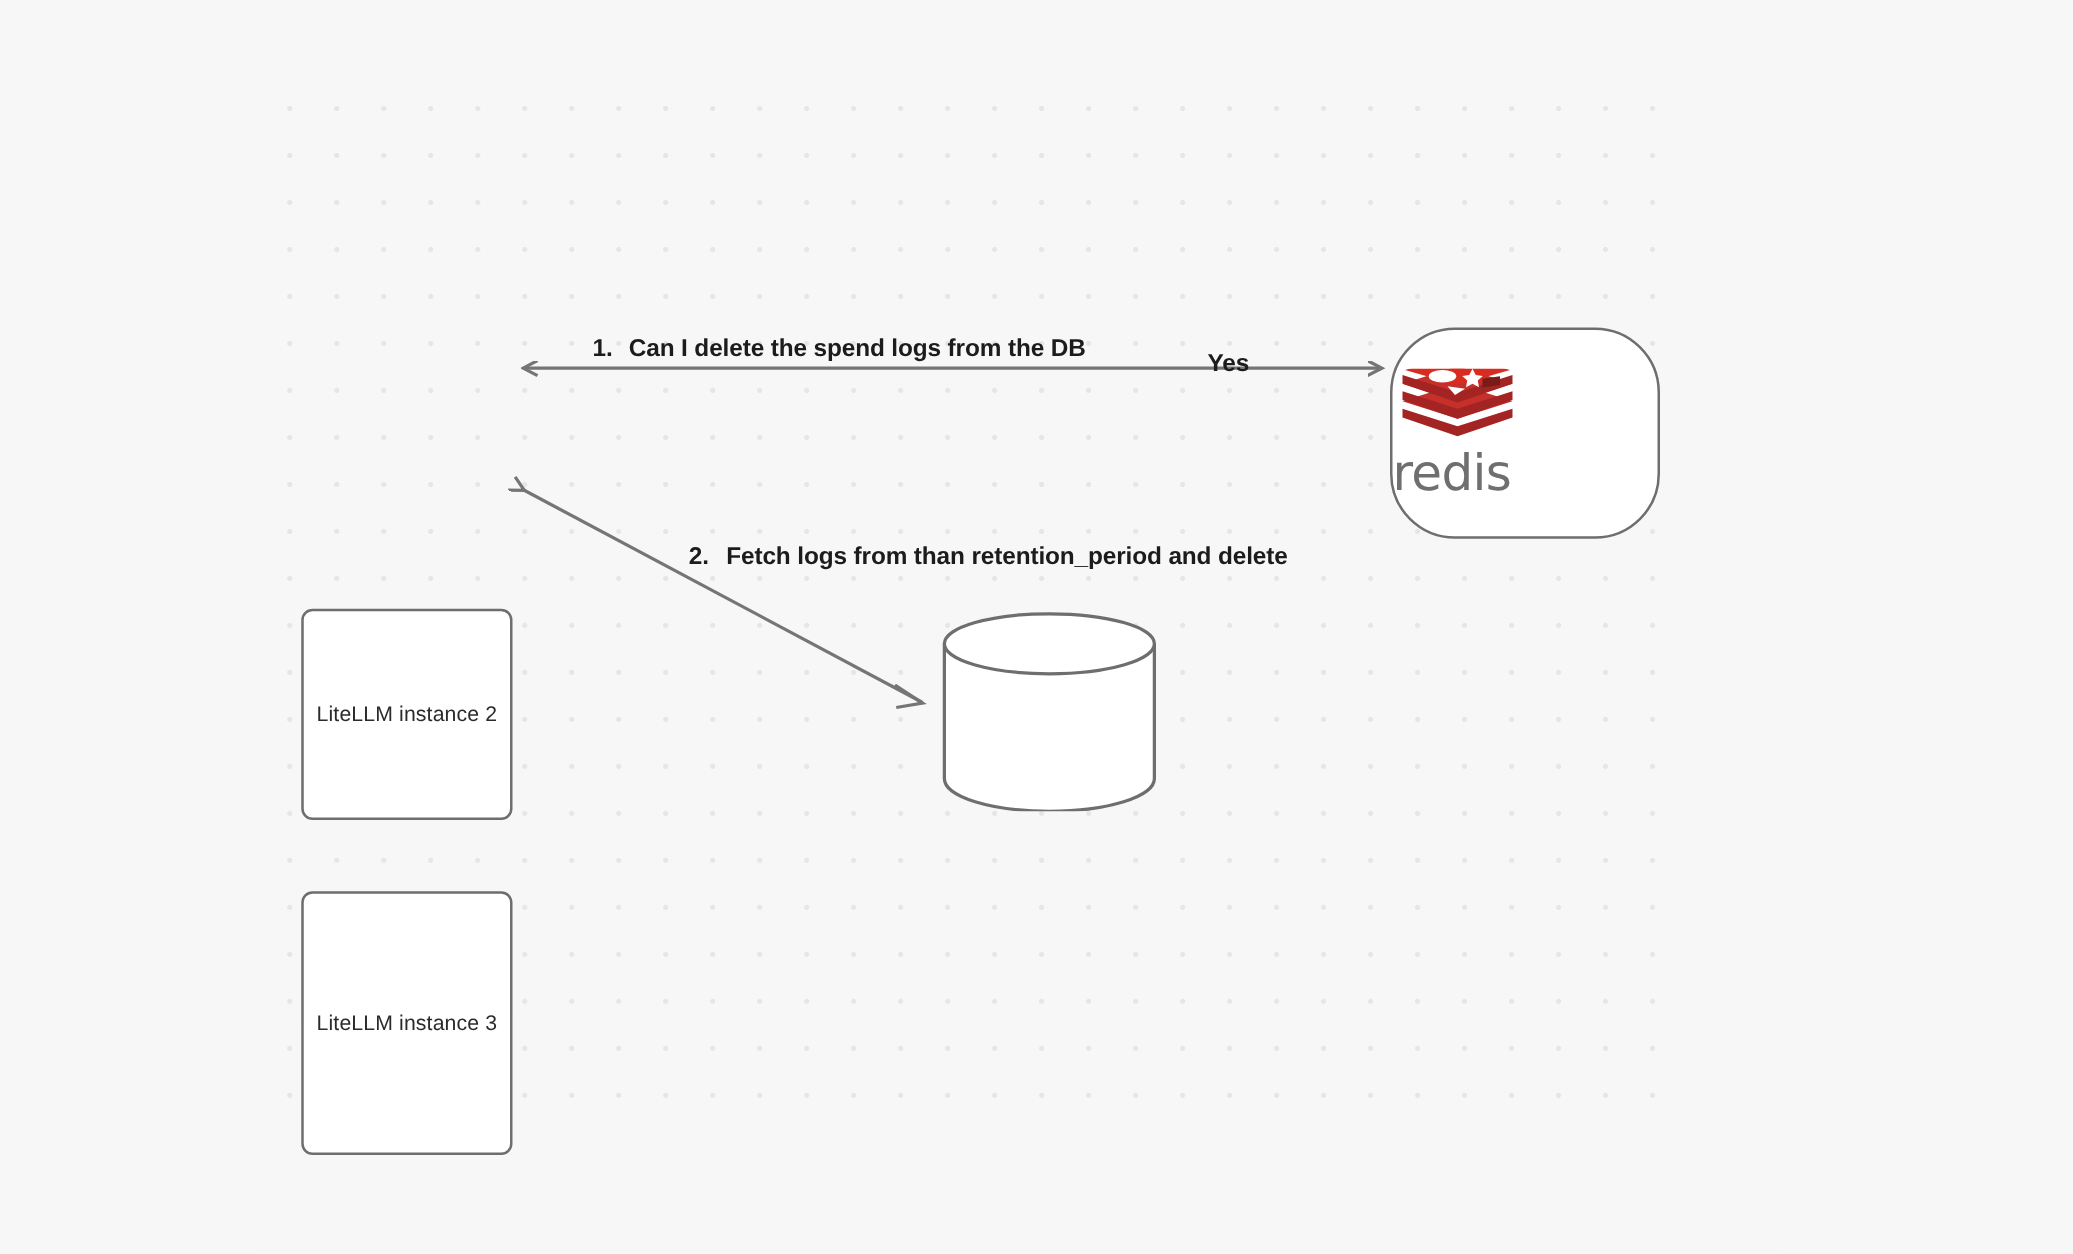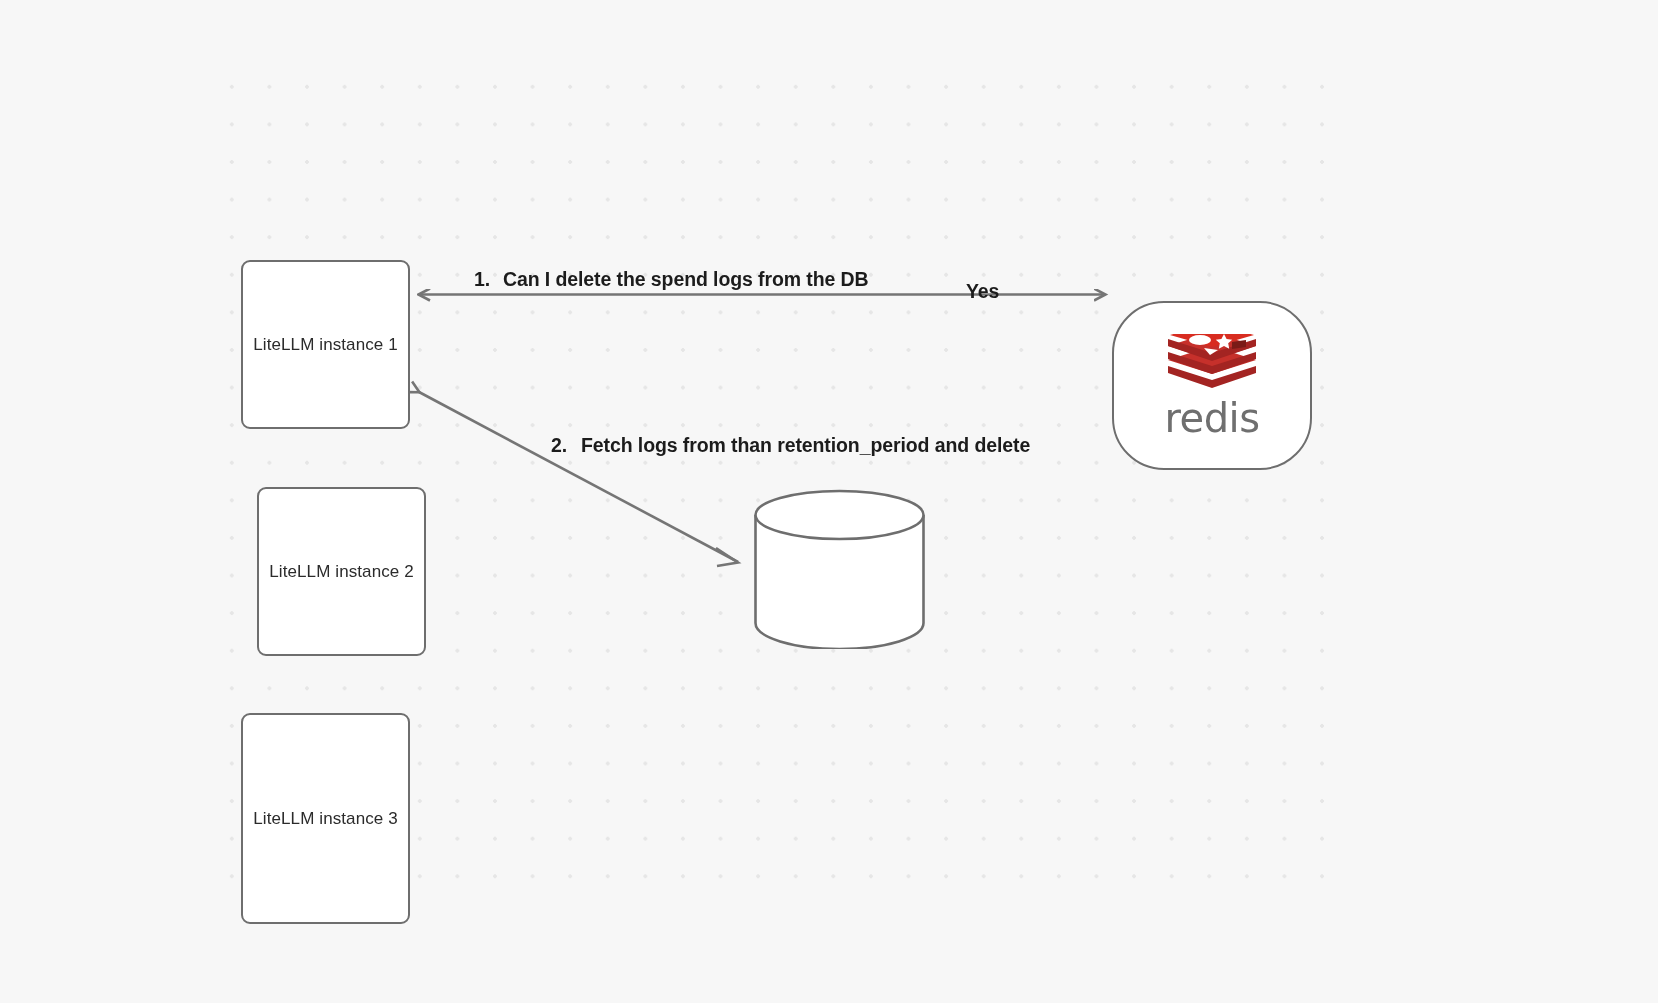--- a/index.html
+++ b/index.html
@@ -40,39 +40,37 @@
     align-items: center;
     justify-content: center;
   }
   .node-box .node-label {
     font-size: 17px;
     color: #2b2b2b;
     font-family: "Liberation Sans", sans-serif;
     letter-spacing: 0.1px;
   }
   #box-1 { left: 241px; top: 260px; width: 169px; height: 169px; }
-  #box-2 { left: 241px; top: 487px; width: 169px; height: 169px; margin-left: 16px; }
+  #box-2 { left: 241px; top: 487px; width: 169px; height: 169px; }
   #box-3 { left: 241px; top: 713px; width: 169px; height: 211px; }
 
   
   #redis-node {
     position: absolute;
     left: 1112px;
     top: 262px;
-    width: 200px;
+    width: 216px;
     height: 169px;
     box-sizing: border-box;
     background: #ffffff;
     border: 2.4px solid #6e6e6e;
     border-radius: 52px;
     display: flex;
     flex-direction: column;
-    align-items: center;
     justify-content: center;
-    margin-top: 39px;
   }
   #redis-logo-mark { width: 104px; height: 62px; display: block; }
   #redis-wordmark {
     font-size: 40px;
     font-weight: 400;
     color: #6f6f6f;
     letter-spacing: -0.5px;
     line-height: 1;
     margin-top: 2px;
     font-family: "DejaVu Sans", sans-serif;
@@ -152,23 +150,20 @@
     <g>
       <line x1="738" y1="562" x2="419" y2="392" stroke="#757575" stroke-width="2.6" marker-end="url(#arrowL)"></line>
       <path d="M 733,562 L 744,562 L 738,570 Z" fill="#757575" opacity="0"></path>
     </g>
 
     <g>
       <path d="M 716,548 L 738,562.5 L 717,566" fill="none" stroke="#757575" stroke-width="2.6"></path>
     </g>
   </svg>
 
-  <div class="node-box" id="box-1">
-    <span class="node-label">LiteLLM instance 1</span>
-  </div>
 
   <div class="node-box" id="box-2">
     <span class="node-label">LiteLLM instance 2</span>
   </div>
 
   <div class="node-box" id="box-3">
     <span class="node-label">LiteLLM instance 3</span>
   </div>
 
   <div id="redis-node">

